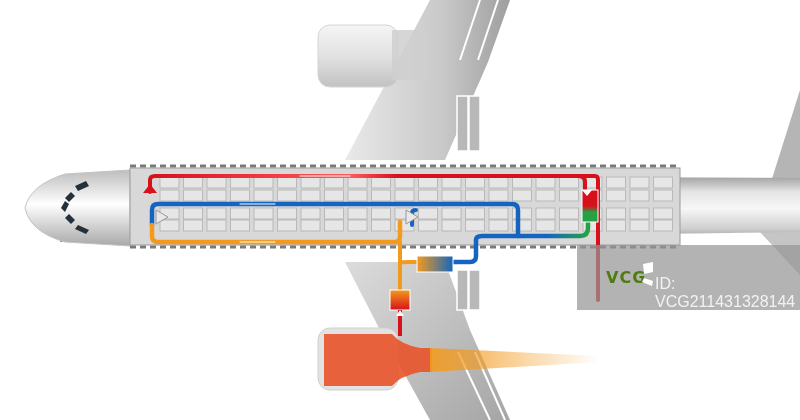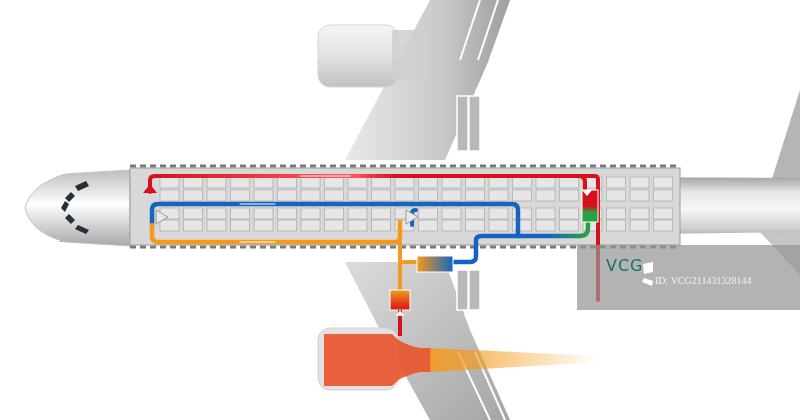--- a/index.html
+++ b/index.html
@@ -1,20 +1,20 @@
 <!DOCTYPE html>
 <html><head>
 <meta charset="utf-8">
 <style>
   html,body{margin:0;padding:0;background:#ffffff;}
   body{width:800px;height:420px;overflow:hidden;position:relative;font-family:"DejaVu Sans",sans-serif;}
   #stage{position:absolute;left:0;top:0;width:800px;height:420px;}
   .wm{position:absolute;left:577px;top:245px;width:223px;height:65px;background:rgba(150,150,150,0.72);}
-  .wm-logo{position:absolute;left:606px;top:256px;color:#0f766e;font-weight:normal;font-size:16px;letter-spacing:1px;font-family:"DejaVu Sans",sans-serif;}
-  .wm-id{position:absolute;left:655px;top:275px;color:#f2f2f2;font-size:10px;font-family:Liberation Serif, serif;}
+  .wm-logo{position:absolute;left:606px;top:268px;color:#4d7c0f;font-weight:bold;font-size:16px;letter-spacing:1px;font-family:"DejaVu Sans",sans-serif;}
+  .wm-id{position:absolute;left:655px;top:275px;color:#f2f2f2;font-size:16px;font-family:Liberation Sans, sans-serif;}
 </style>
 </head>
 <body>
 
 <svg id="stage" viewBox="0 0 800 420" xmlns="http://www.w3.org/2000/svg">
   <defs>
     <linearGradient id="wingGrad" x1="0" y1="0" x2="1" y2="0">
       <stop offset="0" stop-color="#e9e9e9"></stop>
       <stop offset="0.6" stop-color="#c8c8c8"></stop>
       <stop offset="1" stop-color="#9e9e9e"></stop>

